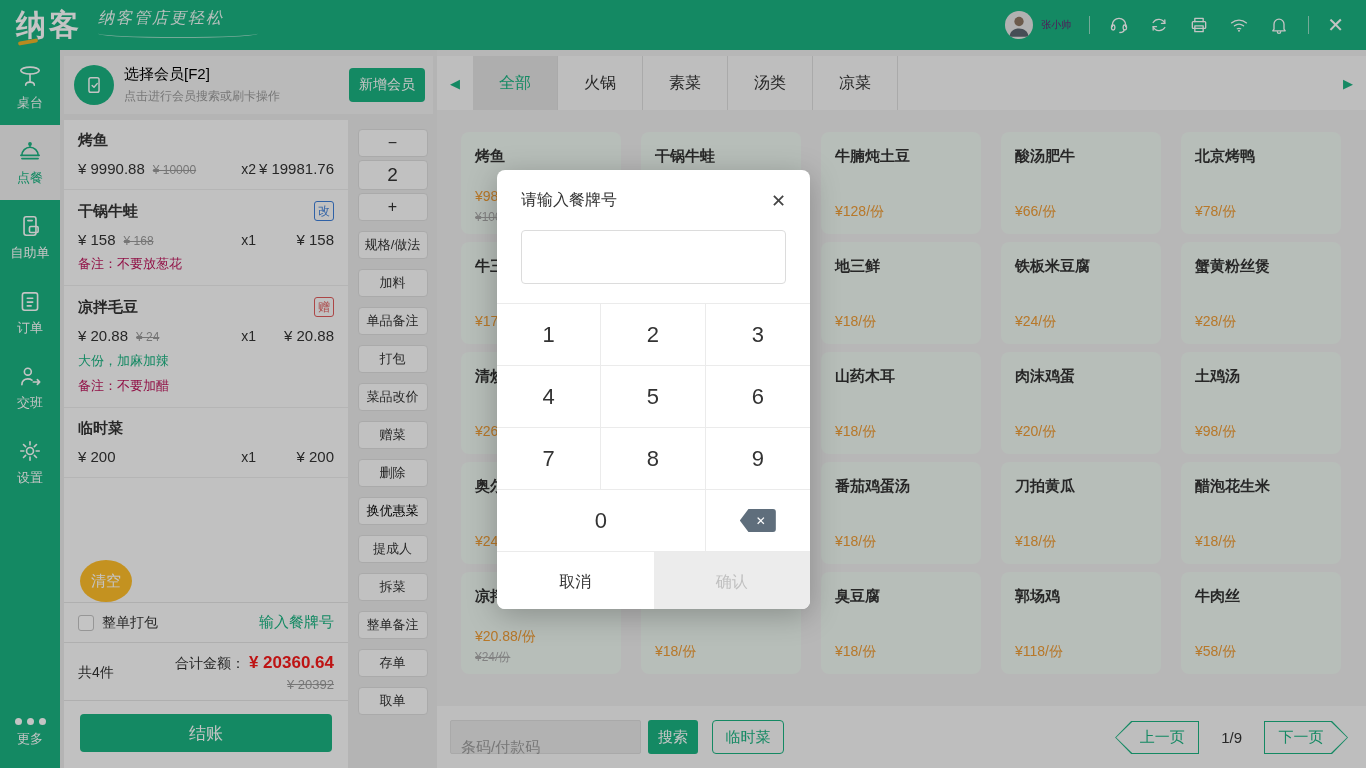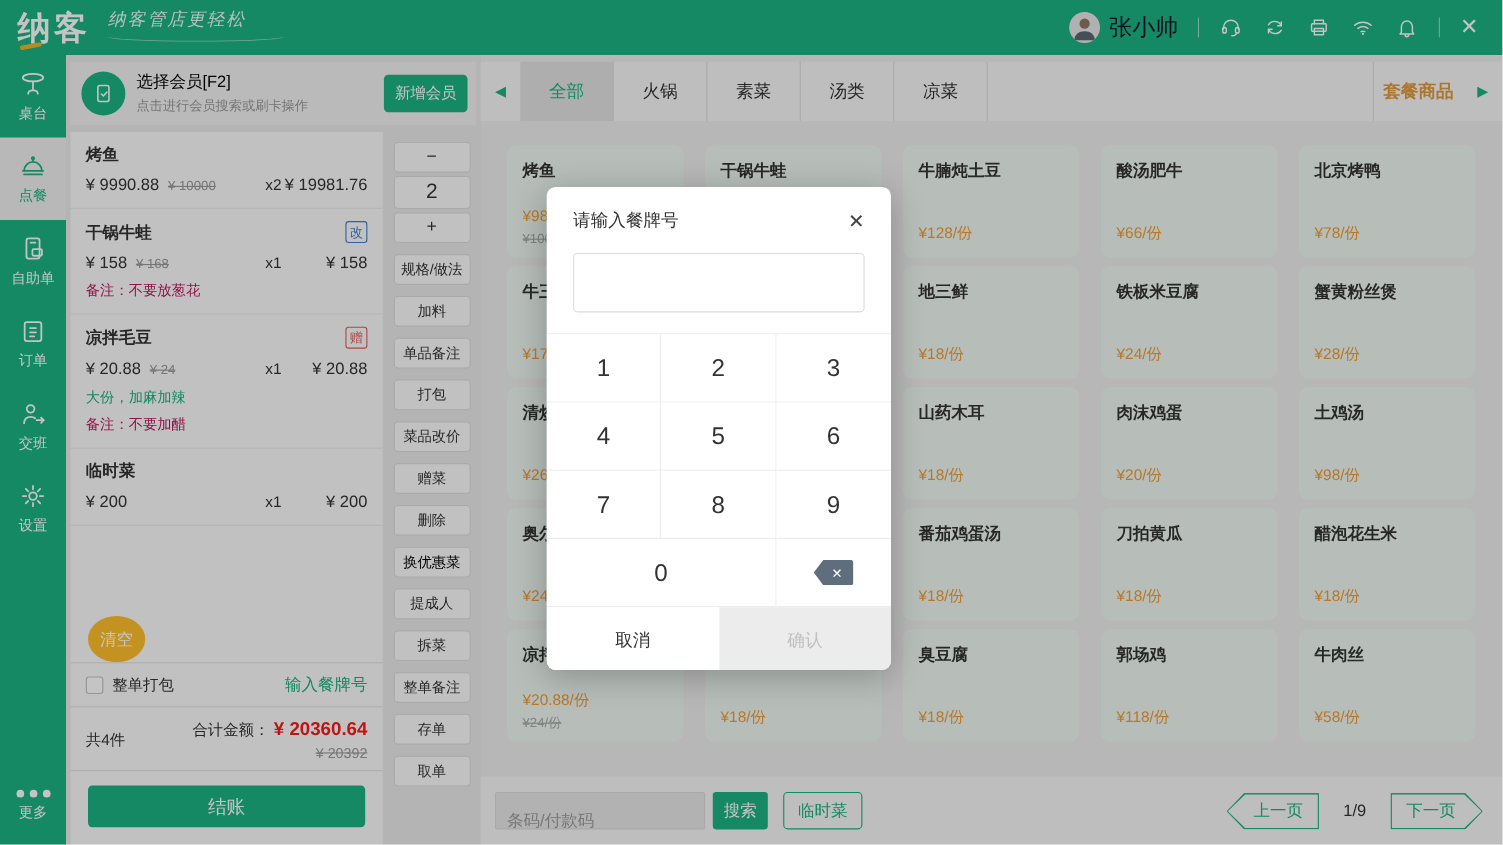--- a/index.html
+++ b/index.html
@@ -13,21 +13,21 @@
   .logo-wrap { margin-left:16px; position:relative; }
   .logo { font-size:30px; font-weight:900; color:#fff; letter-spacing:3px; }
   .logo-swash { position:absolute; left:2px; bottom:2px; width:20px; height:4px; background:#f0b429;
                 transform:rotate(-10deg); border-radius:2px; }
   .slogan-wrap { margin-left:16px; margin-top:-4px; }
   .slogan { font-size:16px; font-style:italic; color:rgba(255,255,255,.93); letter-spacing:2px; }
   .slogan-curve { width:160px; height:9px; border-bottom:1px solid rgba(255,255,255,.55); border-radius:50%; }
   .tb-right { margin-left:auto; display:flex; align-items:center; gap:18px; padding-right:22px; }
   .tb-user { display:flex; align-items:center; gap:8px; }
   .avatar { width:28px; height:28px; border-radius:50%; background:#e7e7e7; overflow:hidden; }
-  .tb-username { color:#0f172a; font-size:21px; }
+  .tb-username { color:#701a75; font-size:10px; }
   .tb-sep { width:1px; height:18px; background:rgba(255,255,255,.55); }
   .tb-icon { width:22px; height:22px; display:flex; align-items:center; justify-content:center; }
   .tb-icon svg { stroke:#fff; fill:none; stroke-width:1.6; stroke-linecap:round; stroke-linejoin:round; }
   .tb-close { color:#fff; font-size:20px; font-weight:bold; line-height:1; }
 
   
   .sidebar { position:absolute; left:0; top:50px; width:60px; height:718px; background:#1ab381; z-index:5; }
   .side-item { height:75px; display:flex; flex-direction:column; align-items:center; justify-content:center;
                gap:5px; color:#fff; font-size:13px; cursor:pointer; }
   .side-item svg { stroke:currentColor; fill:none; stroke-width:1.5; stroke-linecap:round; stroke-linejoin:round; }
@@ -425,21 +425,20 @@
   <div class="main">
 
     <div class="cat-bar">
       <div class="cat-arrow">◀</div>
       <div class="tab active">全部</div>
       <div class="tab">火锅</div>
       <div class="tab">素菜</div>
       <div class="tab">汤类</div>
       <div class="tab">凉菜</div>
       <div class="cat-spacer"></div>
-      <div class="tab special">套餐商品</div>
       <div class="cat-arrow">▶</div>
     </div>
 
     <div class="grid">
       <div class="card">
           <div class="card-name">烤鱼</div>
           <div class="card-spacer"></div>
           <div class="card-price">¥98/份</div>
           <div class="card-orig">¥100/份</div>
         </div>

